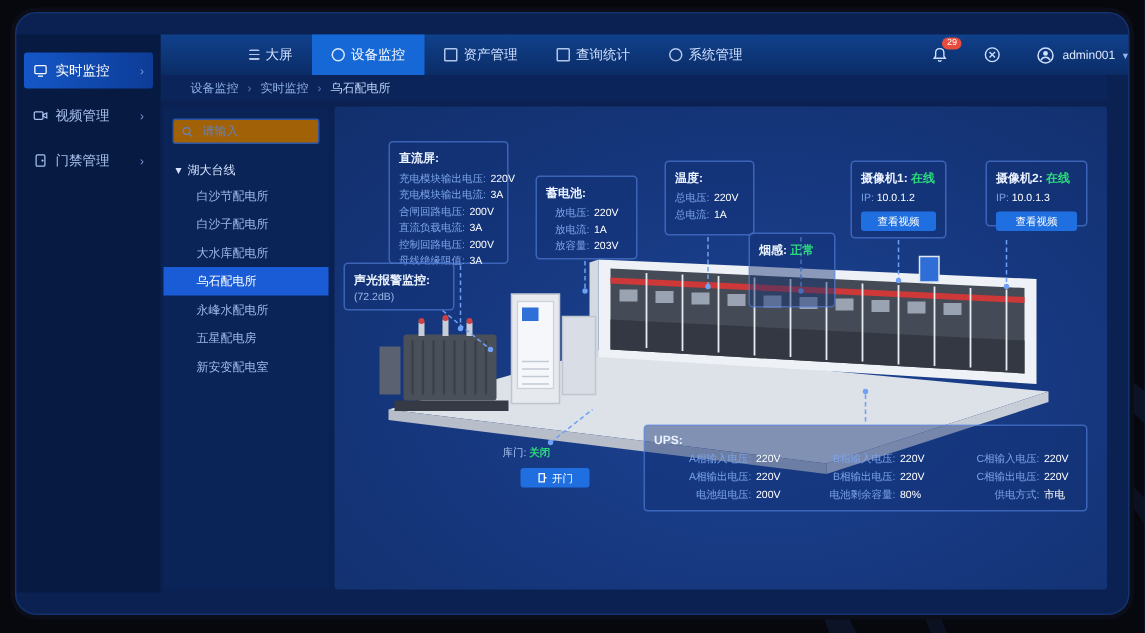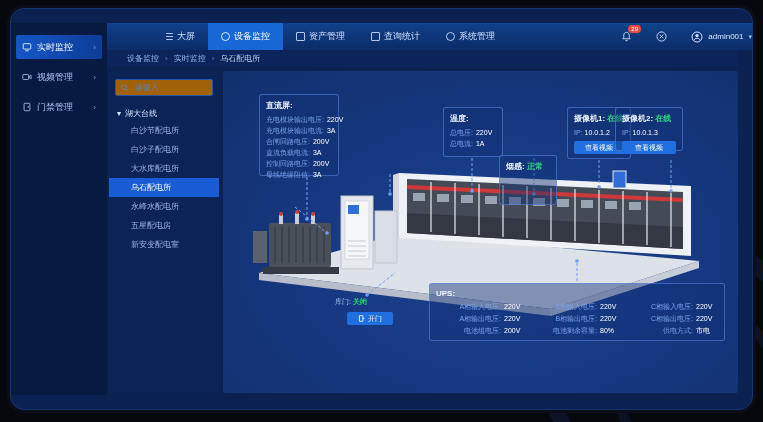--- a/index.html
+++ b/index.html
@@ -62,21 +62,21 @@
        font-size:7px;height:13px;border-radius:2px;cursor:pointer;}
   .iprow{font-size:7px;line-height:11px;color:#7ba3e8;margin-bottom:3px;}
   .iprow .val{color:#fff;}
   
   .box-dc{left:36px;top:23px;width:80px;height:82px;}
   .box-batt{left:134px;top:46px;width:68px;height:56px;}
   .box-sound{left:6px;top:104px;width:74px;height:32px;}
   .box-temp{left:220px;top:36px;width:60px;height:50px;}
   .box-smoke{left:276px;top:36px;width:58px;height:50px;margin-top:48px;}
   .box-cam1{left:344px;top:36px;width:64px;height:52px;}
-  .box-cam2{left:392px;top:36px;width:68px;height:44px;}
+  .box-cam2{left:434px;top:36px;width:68px;height:44px;}
   .box-ups{left:206px;top:212px;width:296px;height:58px;}
   .ups-grid{display:grid;grid-template-columns:1fr 1fr 1fr;column-gap:6px;row-gap:1px;}
   .door-group{position:absolute;left:112px;top:226px;width:70px;}
   .door-line{font-size:7px;color:#aac4f2;white-space:nowrap;}
   .door-line .d-lbl{color:#aac4f2;}
   .door-btn{width:46px;margin:5px 0 0 12px;}
   .sub{font-size:7px;color:#9db8ea;}
 </style>
 </head>
 <body>
@@ -313,21 +313,40 @@
       <div class="row">
           <span class="lbl">控制回路电压:</span>
           <span class="val">200V</span>
         </div>
       <div class="row">
           <span class="lbl">母线绝缘阻值:</span>
           <span class="val">3A</span>
         </div>
     </div>
 
-
+    <div class="box box-batt">
+      <div class="box-title">蓄电池:</div>
+      <div class="row">
+          <span class="lbl">放电压:</span>
+          <span class="val">220V</span>
+        </div>
+      <div class="row">
+          <span class="lbl">放电流:</span>
+          <span class="val">1A</span>
+        </div>
+      <div class="row">
+          <span class="lbl">放容量:</span>
+          <span class="val">203V</span>
+        </div>
+    </div>
+
+    <div class="box box-sound">
+      <div class="box-title">声光报警监控:</div>
+      <div class="sub">(72.2dB)</div>
+    </div>
 
     <div class="box box-temp">
       <div class="box-title">温度:</div>
       <div class="row">
           <span class="lbl">总电压:</span>
           <span class="val">220V</span>
         </div>
       <div class="row">
           <span class="lbl">总电流:</span>
           <span class="val">1A</span>

